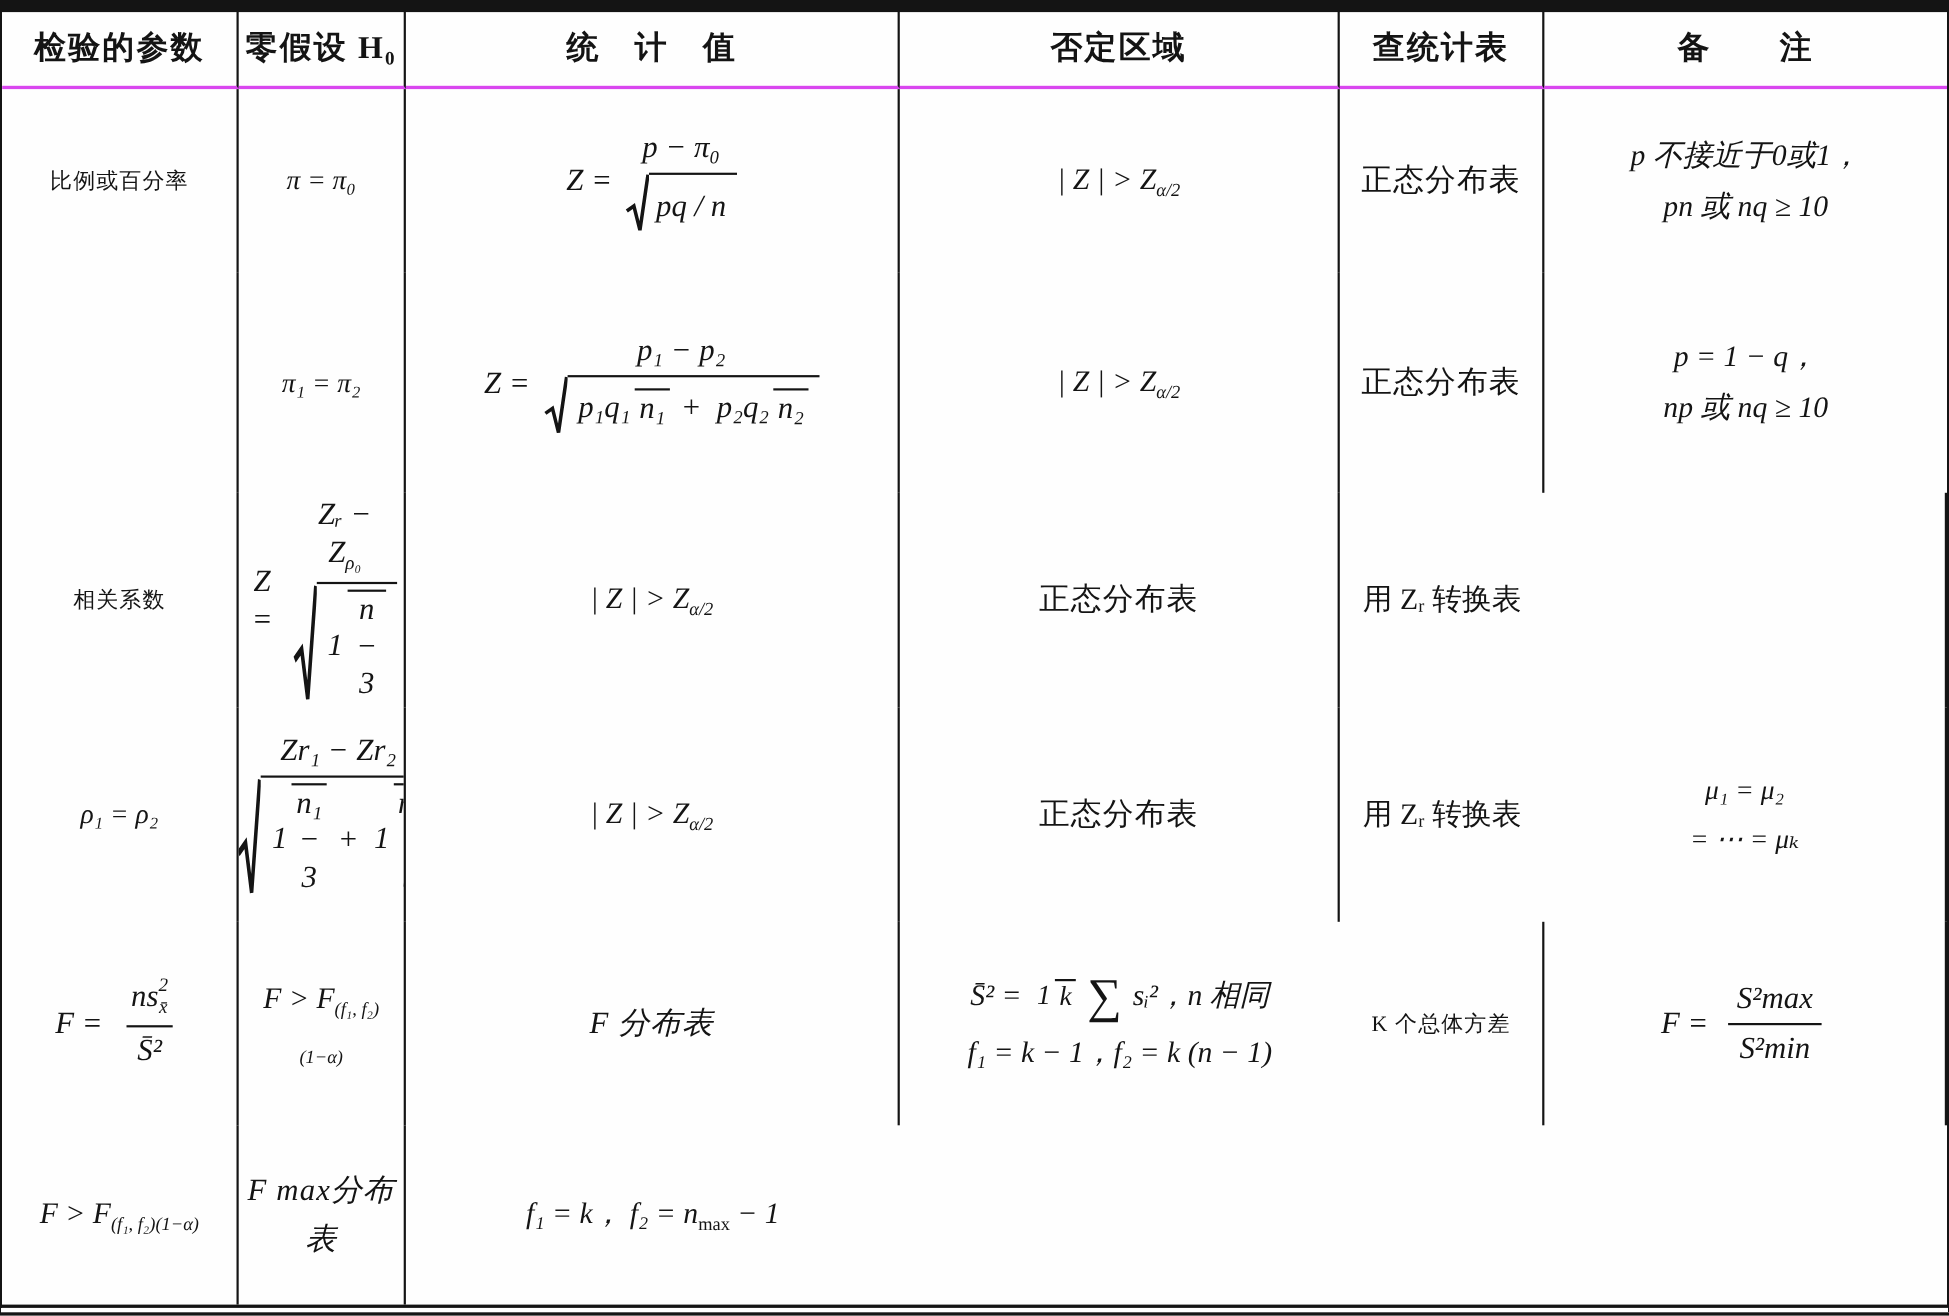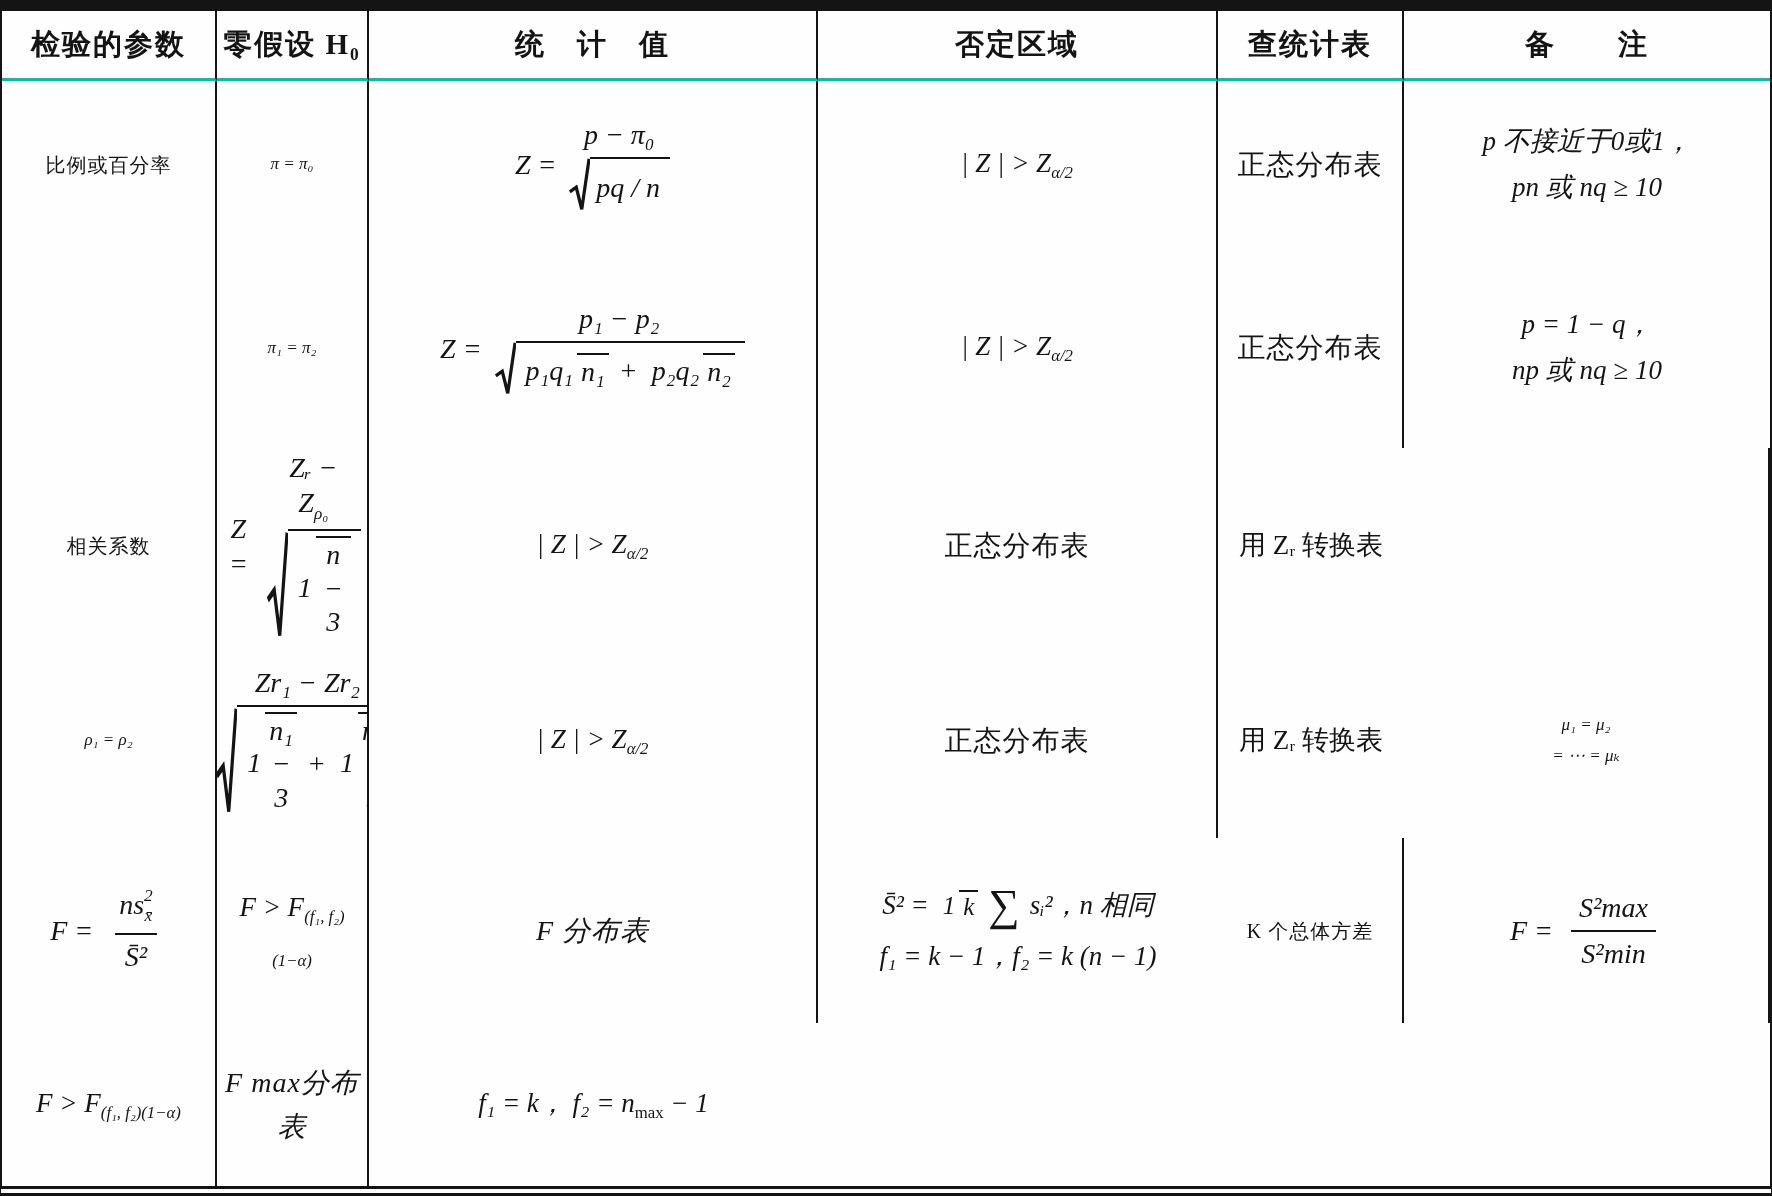--- a/index.html
+++ b/index.html
@@ -33,21 +33,21 @@
     align-items: center;
     justify-content: center;
     text-align: center;
     font-size: 27px;
     line-height: 1.55;
     padding: 4px 6px;
     overflow: hidden;
   }
   .c.last { border-right: none; }
   .h {
-    border-bottom: 3px solid #14b8a6;
+    border-bottom: 3px solid #d946ef;
     font-size: 29px;
     font-weight: 600;
     letter-spacing: 2px;
   }
   .m { font-style: italic; }
   sub { font-size: 0.62em; font-style: italic; }
   
   .eq {
     display: inline-flex;
     align-items: center;
@@ -82,21 +82,21 @@
     align-items: center;
     font-size: 0.62em;
     line-height: 1.15;
     vertical-align: middle;
     transform: translateY(-2px);
   }
   .two-line { line-height: 1.7; }
   .sigma { font-size: 44px; font-style: normal; line-height: 1; }
   .remark-eq { display: inline-flex; align-items: center; gap: 10px; font-style: italic; font-size: 27px; }
   .remark-eq .frac { font-size: 25px; }
-  .hyp { font-style: italic; font-size: 17px; line-height: 1.8; justify-content: center; }
+  .hyp { font-style: italic; font-size: 25px; line-height: 1.8; justify-content: center; }
   .param { font-size: 20px; line-height: 1.7; letter-spacing: 1px; }
   .lookup { font-size: 28px; letter-spacing: 1px; }
   .rej { font-style: italic; font-size: 27px; }
 </style>
 </head>
 <body>
 
 <div class="page">
   <div class="tbl">
 

